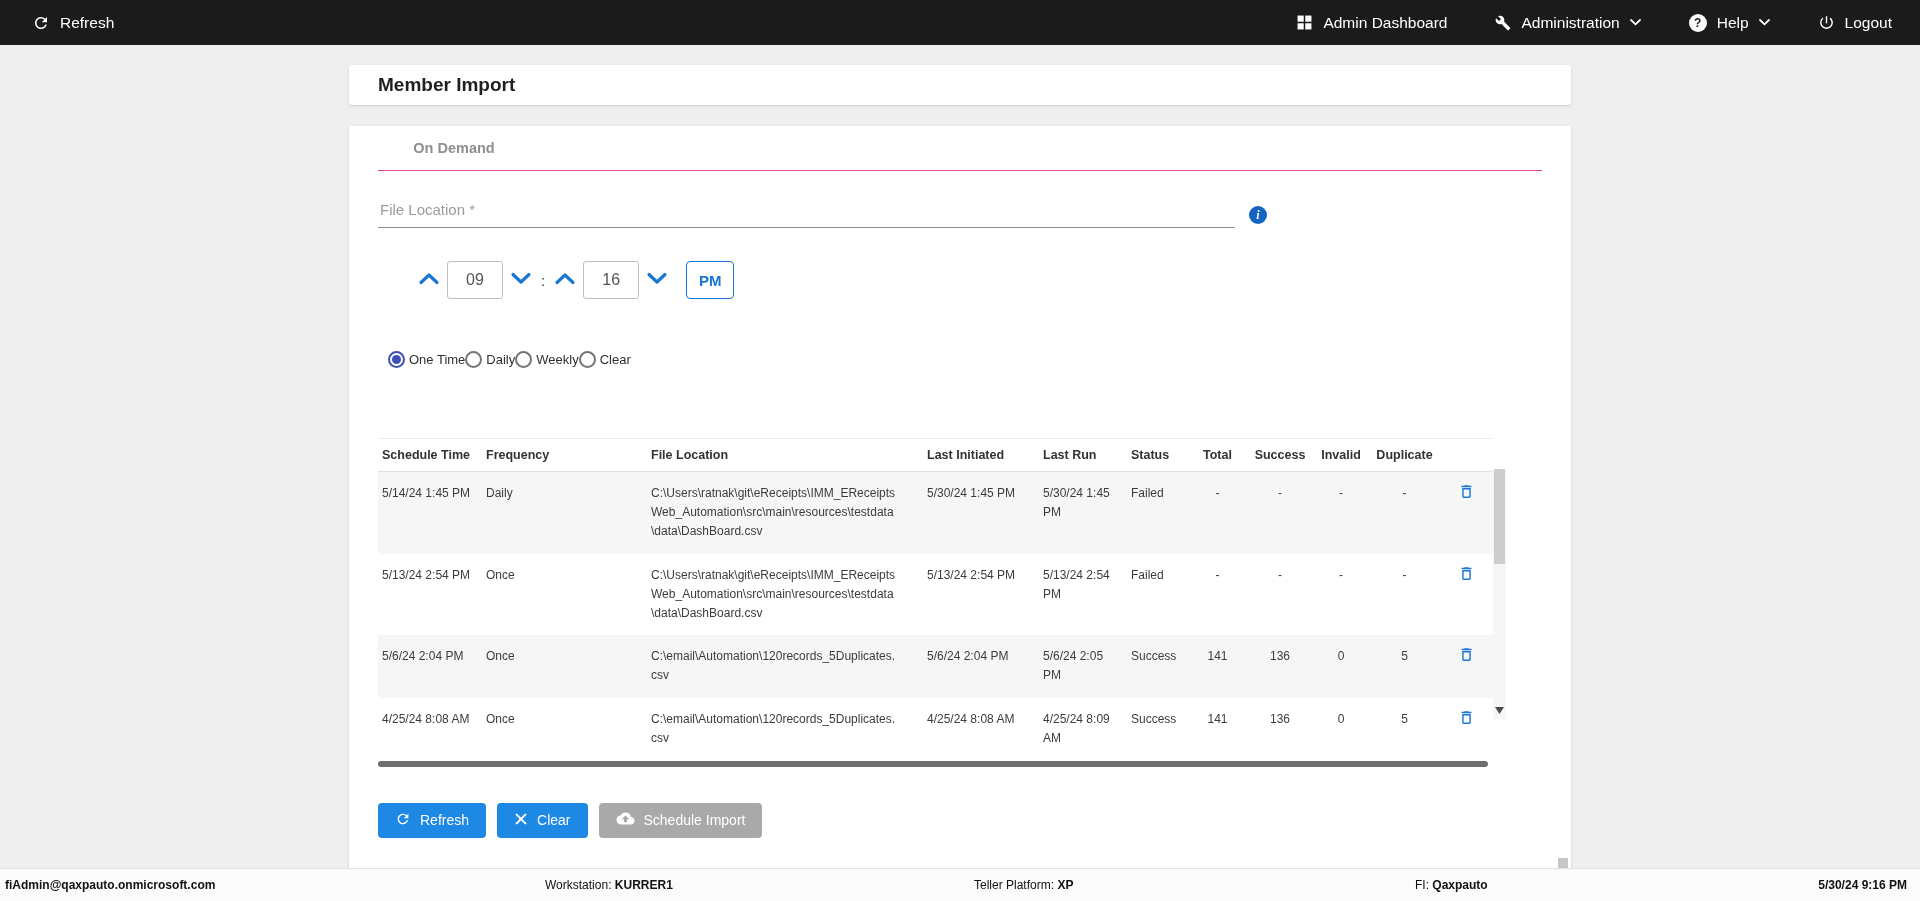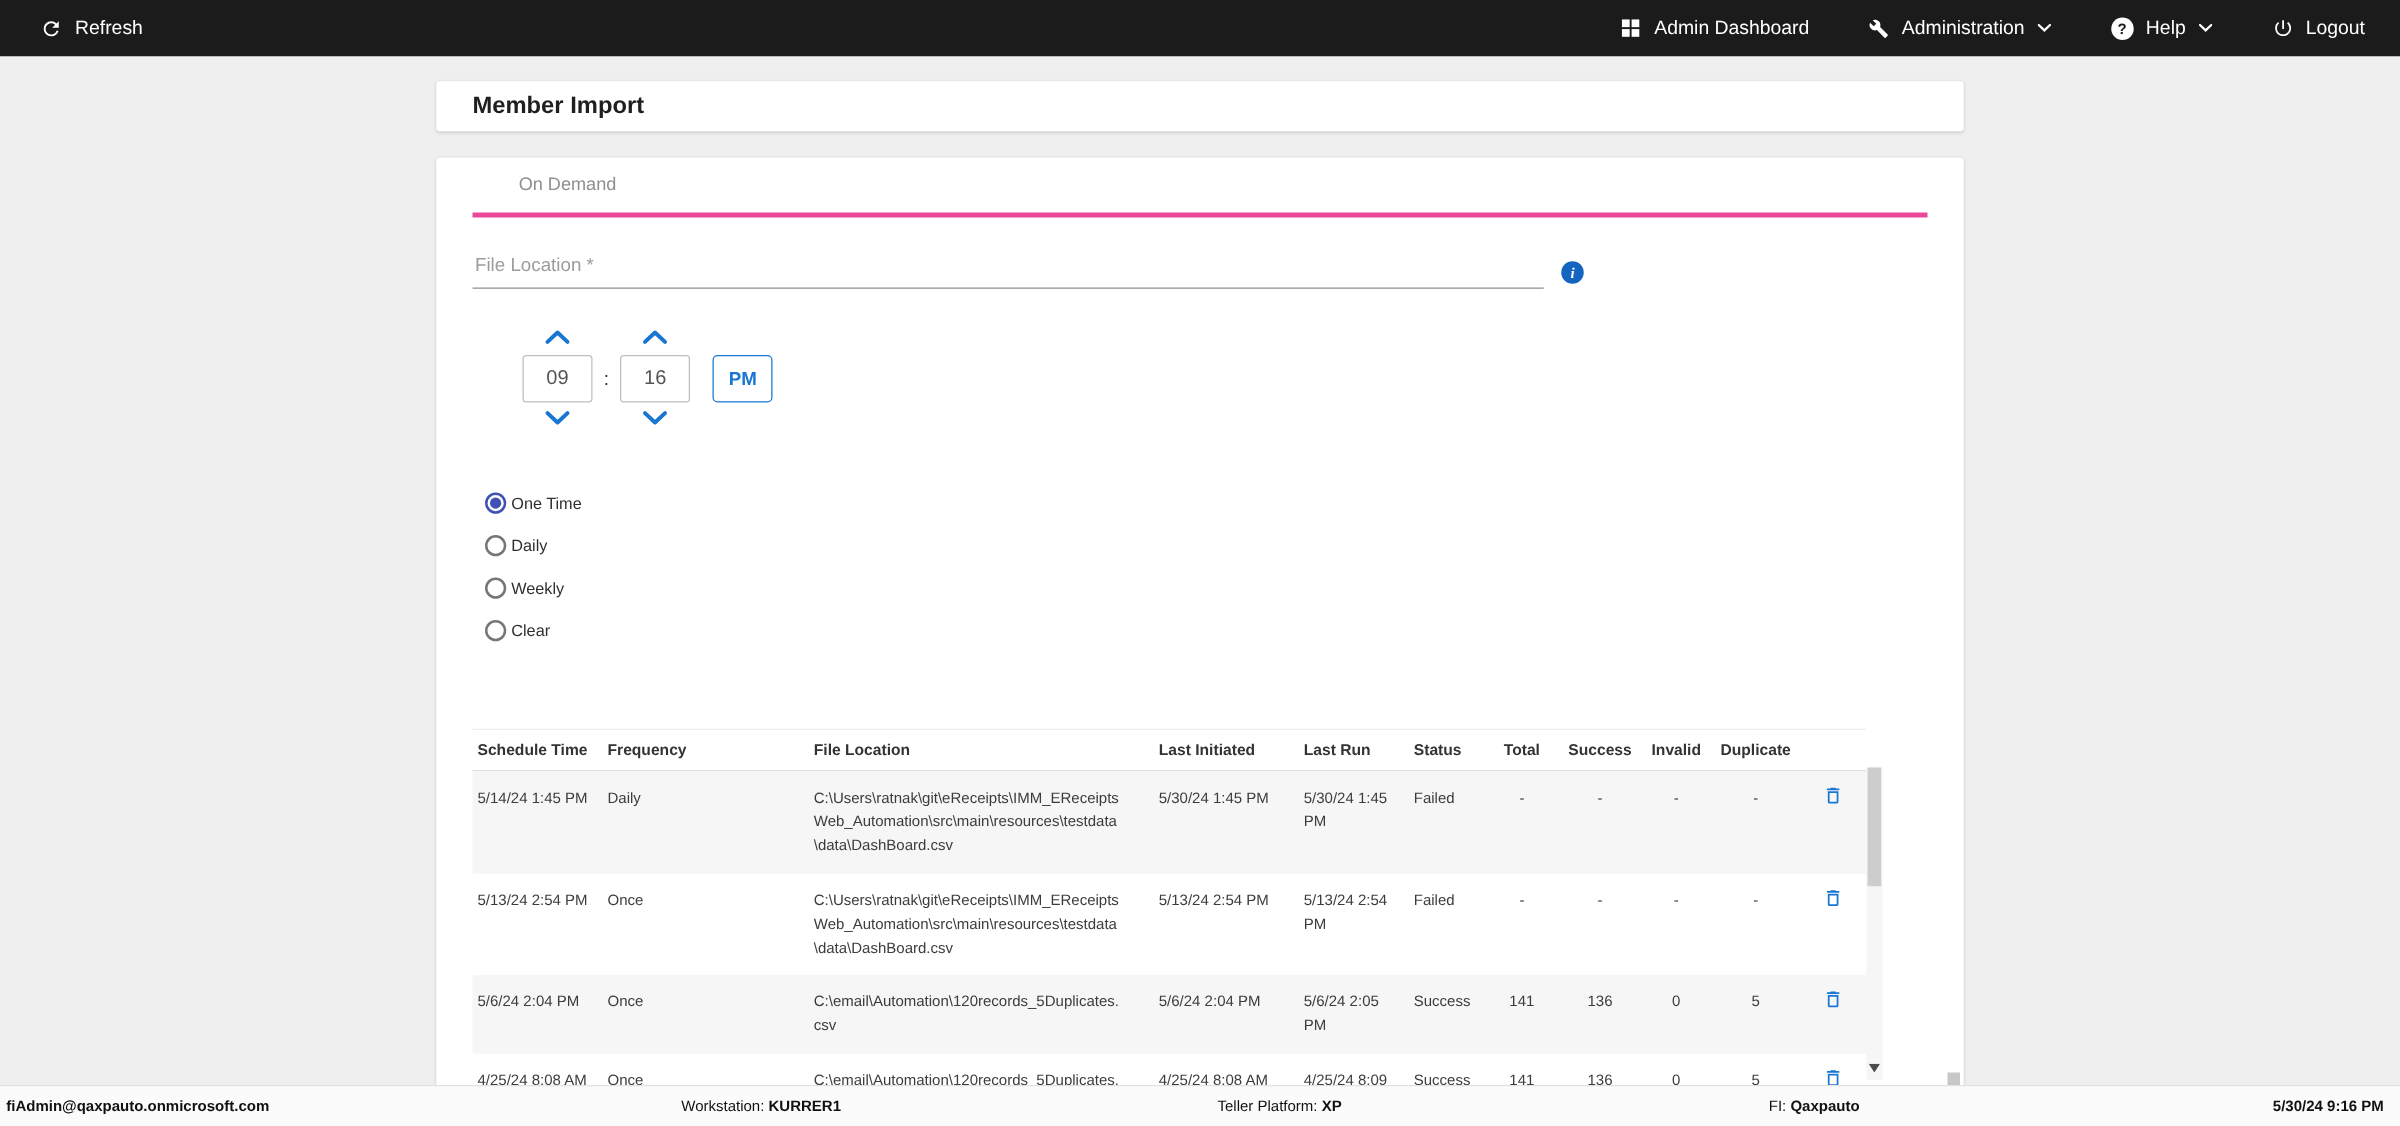--- a/index.html
+++ b/index.html
@@ -26,21 +26,21 @@
   .card {
     width:1222px; margin:0 auto; background:#fff; border-radius:3px;
     box-shadow:0 1px 3px rgba(0,0,0,.14);
   }
   .title-card {
     margin-top:20px; height:40px; display:flex; align-items:center;
     padding:0 29px; font-size:15px; font-weight:bold; color:#1f1f1f;
   }
   .main-card { margin-top:7px; height:761px; padding:0 29px; position:relative; }
   
-  .tabs { display:flex; margin-top:21px; border-bottom:4px solid #ec4899; }
+  .tabs { display:flex; margin-top:21px; border-bottom:1px solid #ec4899;font-weight:bold; }
   .tab {
     height:44px; display:flex; align-items:center; justify-content:center;
     font-size:14.5px; color:#8f8f8f; cursor:pointer;
   }
   .tab.t-on-demand { width:152px; }
   .tab.t-schedule  { width:160px; }
   .tab.active { color:#6d6d6d; box-shadow: inset 0 -2px 0 #3949ab; }
   
   .file-row { display:flex; align-items:flex-end; margin-top:22px; gap:14px; }
   .file-input {
@@ -58,36 +58,36 @@
   
   .schedule-row { display:flex; align-items:flex-start; margin-top:54px; }
   .date-group { width:200px; cursor:pointer; }
   .dg-label { font-size:11.5px; color:#7a7a7a; }
   .dg-input {
     margin-top:5px; display:flex; align-items:center; justify-content:space-between;
     border-bottom:1px solid #8f8f8f; padding:2px 2px 7px 0;
     font-size:15px; color:#333;
   }
   .time-group { display:flex; align-items:stretch; margin-left:40px; margin-top:-21px; }
-  .spin-col { display:flex; flex-direction:column; align-items:center; gap:7px; }
+  .spin-col { display:flex; flex-direction:row; align-items:center; gap:7px; }
   .spin-btn { background:none; border:none; cursor:pointer; height:13px; display:flex; align-items:center; }
   .time-box {
     width:56px; height:38px; border:1px solid #bfbfbf; border-radius:3px;
     display:flex; align-items:center; justify-content:center;
     font-size:16px; color:#555; background:#fff; cursor:text;
   }
   .colon { align-self:center; margin:0 9px; font-size:15px; color:#333; }
   .meridiem-btn {
     align-self:center; margin-left:18px; width:48px; height:38px;
     border:1px solid #1976d2; border-radius:4px; background:#fff;
     color:#1976d2; font-weight:bold; font-size:15px; cursor:pointer;
     font-family:inherit;
   }
   
-  .radio-row { display:flex; align-items:flex-start; gap:17px; margin-top:52px; margin-left:10px;flex-direction:column; }
+  .radio-row { display:flex; align-items:flex-start; margin-top:52px; margin-left:10px; }
   .radio { display:flex; align-items:center; gap:4px; cursor:pointer; font-size:13px; color:#2f2f2f; }
   .rc { width:17px; height:17px; border-radius:50%; border:2px solid #767676; position:relative; flex:none; }
   .rc.selected { border-color:#3f51b5; }
   .rc.selected::after { content:""; position:absolute; inset:2px; border-radius:50%; background:#3f51b5; }
   
   .table-wrap { margin-top:70px; position:relative; width:1128px; }
   .thead, .trow {
     display:grid;
     grid-template-columns:104px 165px 276px 116px 88px 61px 61px 64px 58px 69px 53px;
     width:1115px;

